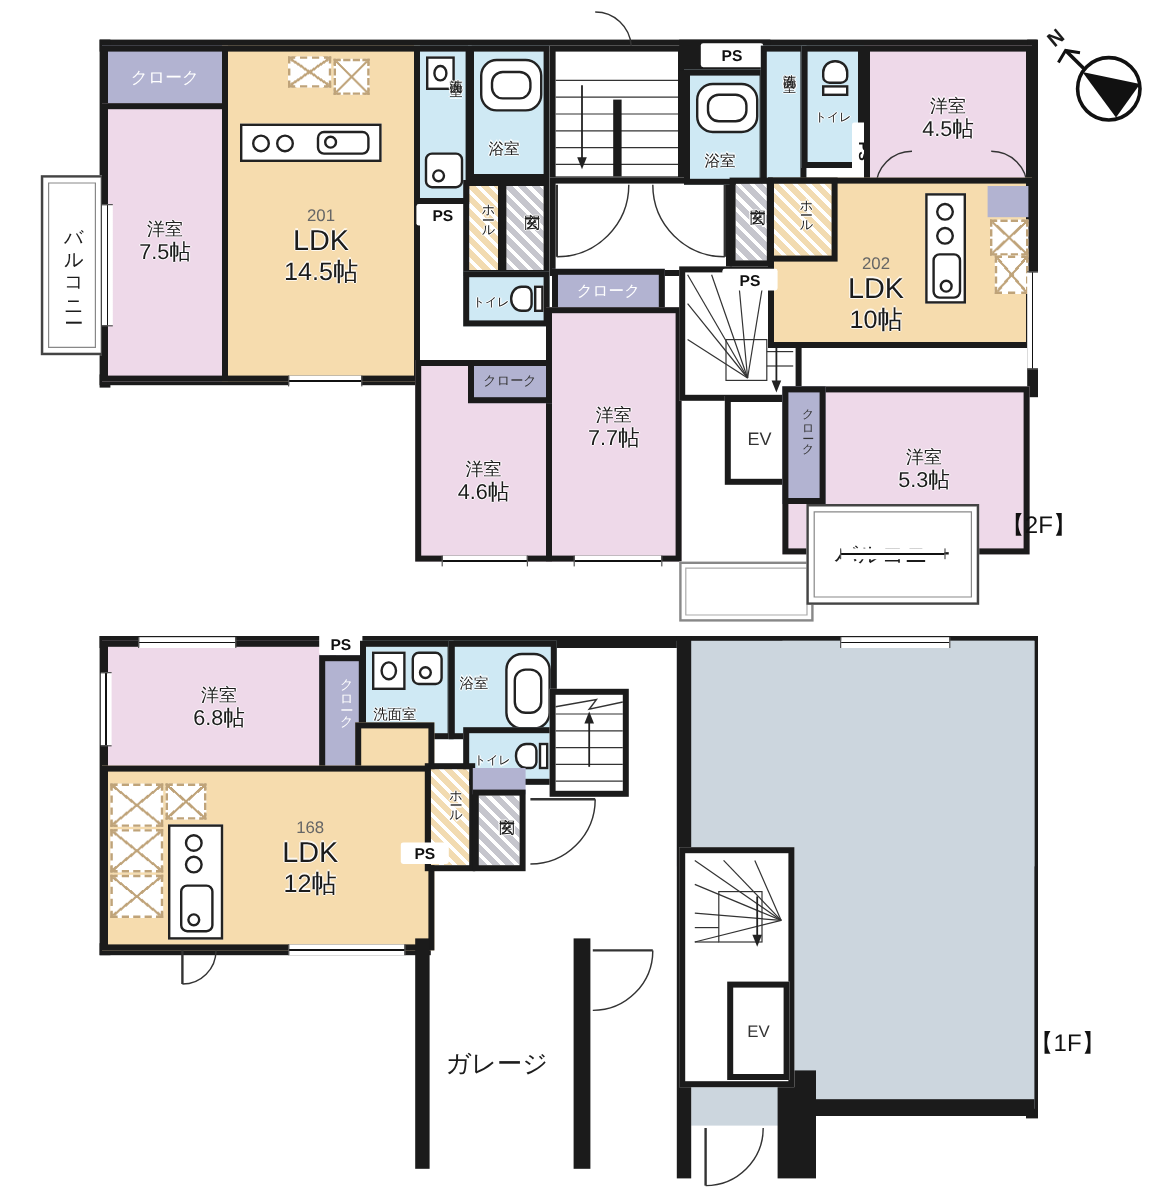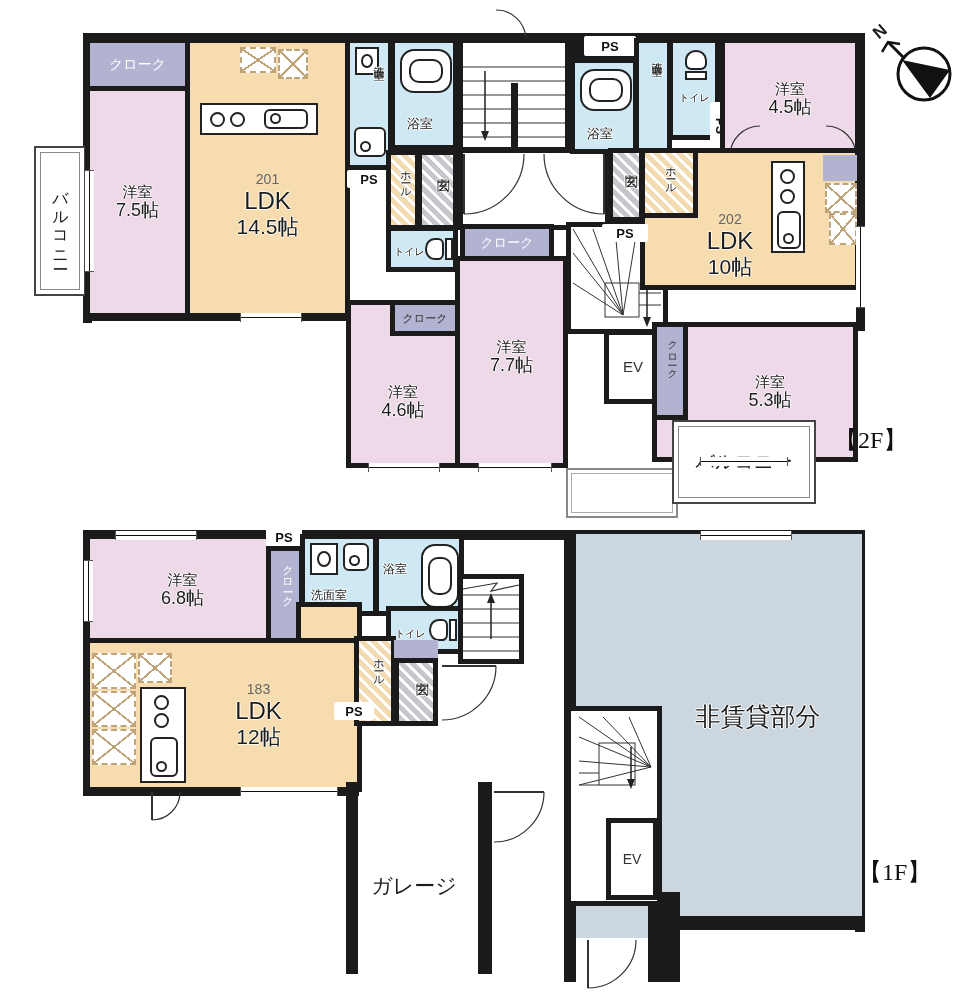--- a/index.html
+++ b/index.html
@@ -39,21 +39,21 @@
   .tub>div{width:72%;height:62%;border:2px solid #222;border-radius:10px;box-sizing:border-box;}
   .washer{position:absolute;box-sizing:border-box;border:2px solid #222;background:#fff;}
   .washer:after{content:"";position:absolute;inset:20%;border:2px solid #222;border-radius:50%;}
   .toilet{position:absolute;}
   .toilet .tank{position:absolute;right:0;top:10%;width:30%;height:80%;border:2px solid #222;background:#fff;box-sizing:border-box;}
   .toilet .bowl{position:absolute;left:0;top:12%;width:68%;height:76%;border:2px solid #222;background:#fff;border-radius:50% 30% 30% 50%;box-sizing:border-box;}
   .hwin{position:absolute;background:linear-gradient(#fff 0 42%,#111 42% 58%,#fff 58% 100%);border-left:1px solid #555;border-right:1px solid #555;}
   .vwin{position:absolute;background:linear-gradient(90deg,#fff 0 42%,#111 42% 58%,#fff 58% 100%);border-top:1px solid #555;border-bottom:1px solid #555;}
   .balc{position:absolute;box-sizing:border-box;background:#fff;border:2px solid #444;box-shadow:inset 0 0 0 4px #fff,inset 0 0 0 5px #888;display:flex;align-items:center;justify-content:center;}
   .thinbox{position:absolute;box-sizing:border-box;border:2px solid #888;box-shadow:inset 0 0 0 3px #fff,inset 0 0 0 4px #aaa;background:#fff;}
-  .tag{position:absolute;font-size:24px;color:#111;font-family:Liberation Serif, serif;}
+  .tag{position:absolute;font-size:20px;color:#111;}
   svg{position:absolute;overflow:visible;}
   .lbl-sm{position:absolute;color:#1c1c1c;text-shadow:-1px 0 #fff,1px 0 #fff,0 -1px #fff,0 1px #fff;}
 </style>
 </head>
 <body>
 
 <div id="plan">
 
   <div class="wall" style="left:83px;top:33px;width:781px;height:10px"></div>
   <div class="wall" style="left:83px;top:33px;width:9px;height:290px"></div>
@@ -266,21 +266,20 @@
   <div class="hwin" style="left:240px;top:313px;width:60px;height:9px"></div>
 
   <div class="wall" style="left:83px;top:530px;width:781px;height:10px"></div>
   <div class="wall" style="left:83px;top:530px;width:9px;height:266px"></div>
   <div class="wall" style="left:83px;top:786px;width:276px;height:10px"></div>
   <div class="wall" style="left:855px;top:530px;width:10px;height:402px"></div>
 
   <div class="abs nr" style="left:564px;top:534px;width:298px;height:188px"></div>
   <div class="abs nr" style="left:652px;top:534px;width:210px;height:390px"></div>
   <div class="abs nr" style="left:576px;top:892px;width:80px;height:46px"></div>
-  <div class="lbl-sm" style="left:660px;top:700px;width:196px;text-align:center;font-size:25px">非賃貸部分</div>
   <div class="wall" style="left:564px;top:530px;width:12px;height:452px"></div>
   <div class="wall" style="left:652px;top:916px;width:210px;height:14px"></div>
   <div class="wall" style="left:648px;top:892px;width:32px;height:90px"></div>
 
   <div class="room white" style="left:566px;top:706px;width:96px;height:200px">
     <svg width="86" height="84" style="left:2px;top:4px">
       <g stroke="#333" stroke-width="1" fill="none">
         <line x1="78" y1="52" x2="6" y2="2"></line>
           <line x1="78" y1="52" x2="30" y2="2"></line>
         <line x1="78" y1="52" x2="56" y2="2"></line>
@@ -351,21 +350,21 @@
     <div class="closet" style="left:2px;top:10px;width:44px;height:36px"></div>
     <div class="closet" style="left:2px;top:48px;width:44px;height:36px"></div>
     <div class="closet" style="left:2px;top:86px;width:44px;height:36px"></div>
     <div class="closet" style="left:48px;top:10px;width:34px;height:30px"></div>
     <div class="counter" style="left:50px;top:44px;width:46px;height:96px">
       <div class="burner" style="left:12px;top:6px"></div>
         <div class="burner" style="left:12px;top:24px"></div>
       <div class="sink" style="left:8px;top:48px;width:28px;height:40px"></div>
     </div>
     <div class="rlabel" style="left:70px">
-      <span class="unitno">183</span>
+      <span class="unitno">168</span>
       <span class="ldknm">LDK</span>
       <span class="ldksz">12帖</span>
     </div>
   </div>
   <div class="room stripes-beige" style="left:354px;top:636px;width:42px;height:90px">
     <span class="vtext lbl-sm" style="left:12px;top:10px;font-size:11px">ホール</span>
   </div>
   <div class="chip" style="left:334px;top:702px;width:40px;height:18px">PS</div>
   <div class="abs lav" style="left:394px;top:640px;width:44px;height:22px"></div>
   <div class="room stripes-gray" style="left:394px;top:658px;width:44px;height:68px">

